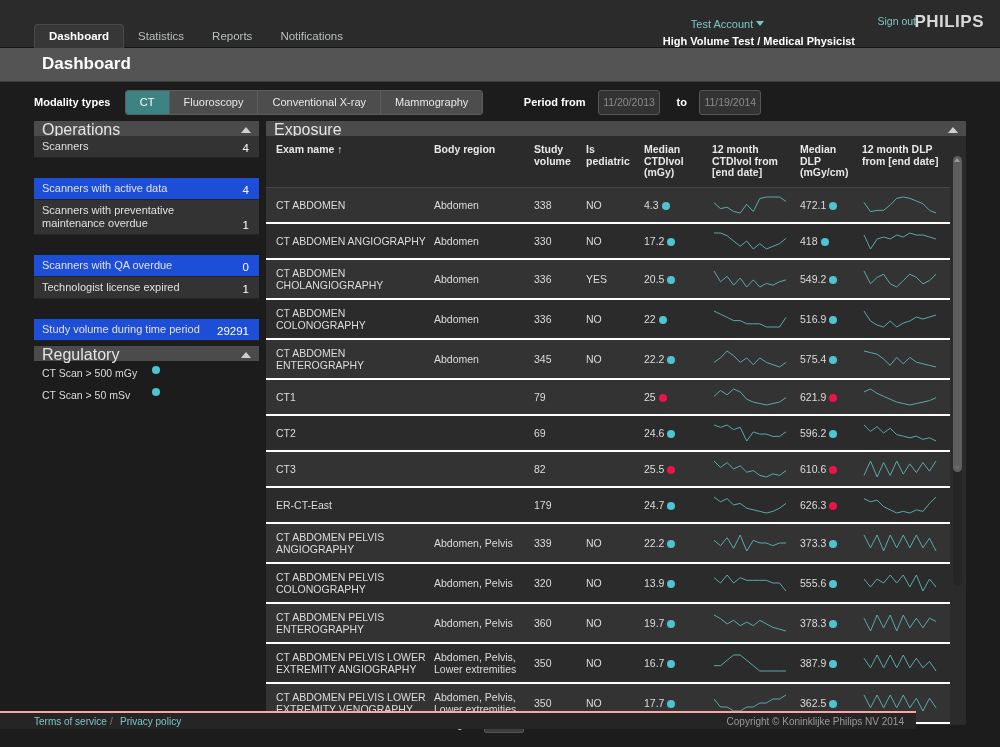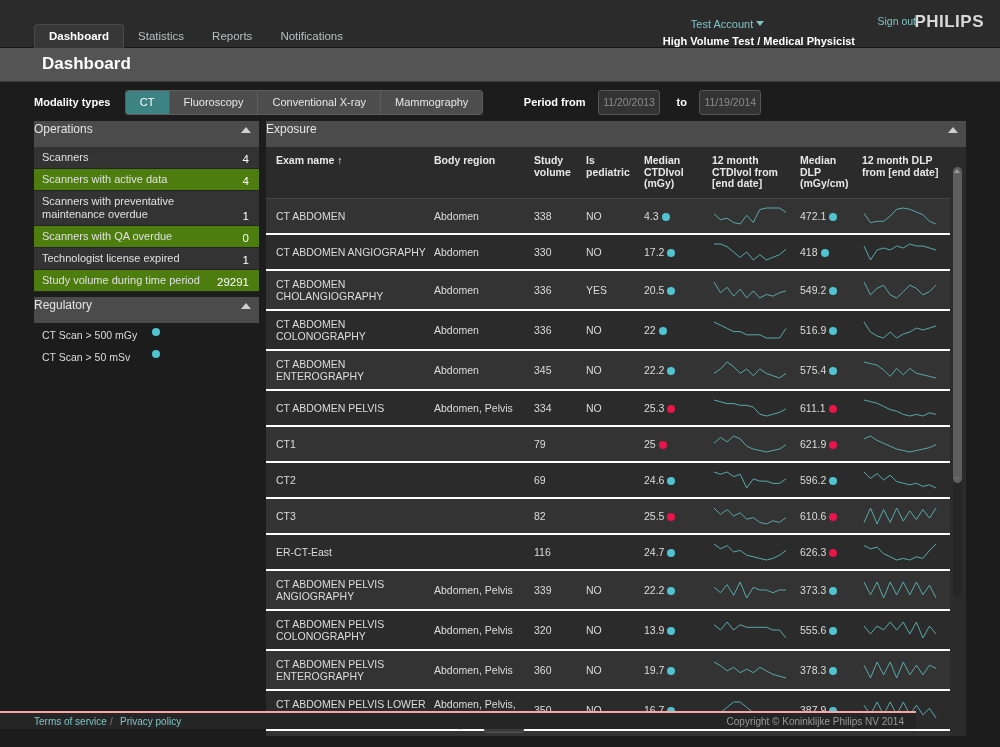--- a/index.html
+++ b/index.html
@@ -104,43 +104,44 @@
     background: #333333; border: 1px solid #555555; border-radius: 3px;
     color: #8a8a8a; font-size: 10.5px; text-align: center; margin-left: 8px;
     vertical-align: top; cursor: text;
   }
   .to-label { display:inline-block; font-size: 11px; color:#ffffff; font-weight:bold;
               line-height: 25px; vertical-align: top; margin-left: 12px; }
 
   
   .panel-head {
     background: #4b4b4b;
-    height: 26px; line-height: 17px;
-    font-size: 12px; color: #e4e4e4;
+    height: 15px; line-height: 17px;
+    font-size: 16px; color: #e4e4e4;
+    padding-left: 8px;
     position: relative;
   }
   .panel-head .collapse {
     position: absolute; right: 8px; top: 6px;
     width: 0; height: 0;
     border-left: 5px solid transparent;
     border-right: 5px solid transparent;
     border-bottom: 6px solid #cfcfcf;
     cursor: pointer;
   }
 
   
   .leftcol { position: absolute; left: 34px; top: 121px; width: 225px; }
   .ops-row {
     position: relative;
     background: #333333;
     border-bottom: 1px solid #242424;
     padding: 4px 8px 4px 8px;
     min-height: 20px;
   }
-  .ops-row.alt { background: #4d7c0f; }
+  .ops-row.alt { background: #1d4ed8; margin-top: 20px; }
   .ops-label { font-size: 11px; color: #e0e0e0; line-height: 13px; width: 160px; }
   .ops-val {
     position: absolute; right: 10px; bottom: 3px;
     font-size: 11.5px; color: #ffffff;
   }
   .reg-head { margin-top: 5px; }
   .reg-row { position: relative; padding: 2px 8px; }
   .reg-label { font-size: 10.5px; color: #dcdcdc; }
   .dot { display:inline-block; width: 8px; height: 8px; border-radius: 50%; }
   .reg-dot { position: absolute; left: 118px; top: 5px; }
@@ -424,38 +425,20 @@
                   <polyline points="2.0,13.4 8.5,8.9 15.1,2.0 21.6,6.6 28.2,13.4 34.7,8.9 41.3,15.7 47.8,8.9 54.4,13.4 60.9,15.7 67.5,18.0 74.0,13.4" fill="none" stroke="#5aa9a9" stroke-width="1"></polyline>
                 </svg>
               </td>
               <td class="c-med2"><span>575.4</span><span class="val-dot" style="background: rgb(79, 195, 207);"></span></td>
               <td class="c-spark2">
                 <svg width="76" height="20" class="spark">
                   <polyline points="2.0,2.0 8.5,3.6 15.1,5.2 21.6,10.0 28.2,16.4 34.7,8.4 41.3,14.8 47.8,8.4 54.4,13.2 60.9,14.8 67.5,16.4 74.0,18.0" fill="none" stroke="#5aa9a9" stroke-width="1"></polyline>
                 </svg>
               </td>
             </tr>
-            <tr class="alt">
-              <td class="c-name">CT ABDOMEN PELVIS</td>
-              <td class="c-region">Abdomen, Pelvis</td>
-              <td class="c-vol">334</td>
-              <td class="c-ped">NO</td>
-              <td class="c-med1"><span>25.3</span><span class="val-dot" style="background: rgb(232, 21, 74);"></span></td>
-              <td class="c-spark1">
-                <svg width="76" height="20" class="spark">
-                  <polyline points="2.0,2.0 8.5,3.8 15.1,5.6 21.6,5.6 28.2,7.3 34.7,7.3 41.3,9.1 47.8,16.2 54.4,18.0 60.9,16.2 67.5,14.4 74.0,10.9" fill="none" stroke="#5aa9a9" stroke-width="1"></polyline>
-                </svg>
-              </td>
-              <td class="c-med2"><span>611.1</span><span class="val-dot" style="background: rgb(232, 21, 74);"></span></td>
-              <td class="c-spark2">
-                <svg width="76" height="20" class="spark">
-                  <polyline points="2.0,2.0 8.5,3.6 15.1,5.2 21.6,8.4 28.2,11.6 34.7,13.2 41.3,16.4 47.8,18.0 54.4,16.4 60.9,18.0 67.5,14.8 74.0,16.4" fill="none" stroke="#5aa9a9" stroke-width="1"></polyline>
-                </svg>
-              </td>
-            </tr>
             <tr class=" sub">
               <td class="c-name">CT1</td>
               <td class="c-region"></td>
               <td class="c-vol">79</td>
               <td class="c-ped"></td>
               <td class="c-med1"><span>25</span><span class="val-dot" style="background: rgb(232, 21, 74);"></span></td>
               <td class="c-spark1">
                 <svg width="76" height="20" class="spark">
                   <polyline points="2.0,9.3 8.5,3.5 15.1,7.8 21.6,2.0 28.2,4.9 34.7,12.2 41.3,15.1 47.8,16.5 54.4,18.0 60.9,16.5 67.5,15.1 74.0,10.7" fill="none" stroke="#5aa9a9" stroke-width="1"></polyline>
                 </svg>
@@ -499,21 +482,21 @@
               <td class="c-med2"><span>610.6</span><span class="val-dot" style="background: rgb(232, 21, 74);"></span></td>
               <td class="c-spark2">
                 <svg width="76" height="20" class="spark">
                   <polyline points="2.0,16.5 8.5,2.0 15.1,18.0 21.6,3.5 28.2,16.5 34.7,2.0 41.3,15.1 47.8,4.9 54.4,13.6 60.9,3.5 67.5,12.2 74.0,2.0" fill="none" stroke="#5aa9a9" stroke-width="1"></polyline>
                 </svg>
               </td>
             </tr>
             <tr class="alt sub">
               <td class="c-name">ER-CT-East</td>
               <td class="c-region"></td>
-              <td class="c-vol">116</td>
+              <td class="c-vol">179</td>
               <td class="c-ped"></td>
               <td class="c-med1"><span>24.7</span><span class="val-dot" style="background: rgb(79, 195, 207);"></span></td>
               <td class="c-spark1">
                 <svg width="76" height="20" class="spark">
                   <polyline points="2.0,2.0 8.5,6.8 15.1,3.6 21.6,10.0 28.2,8.4 34.7,13.2 41.3,14.8 47.8,16.4 54.4,18.0 60.9,16.4 67.5,13.2 74.0,8.4" fill="none" stroke="#5aa9a9" stroke-width="1"></polyline>
                 </svg>
               </td>
               <td class="c-med2"><span>626.3</span><span class="val-dot" style="background: rgb(232, 21, 74);"></span></td>
               <td class="c-spark2">
                 <svg width="76" height="20" class="spark">

